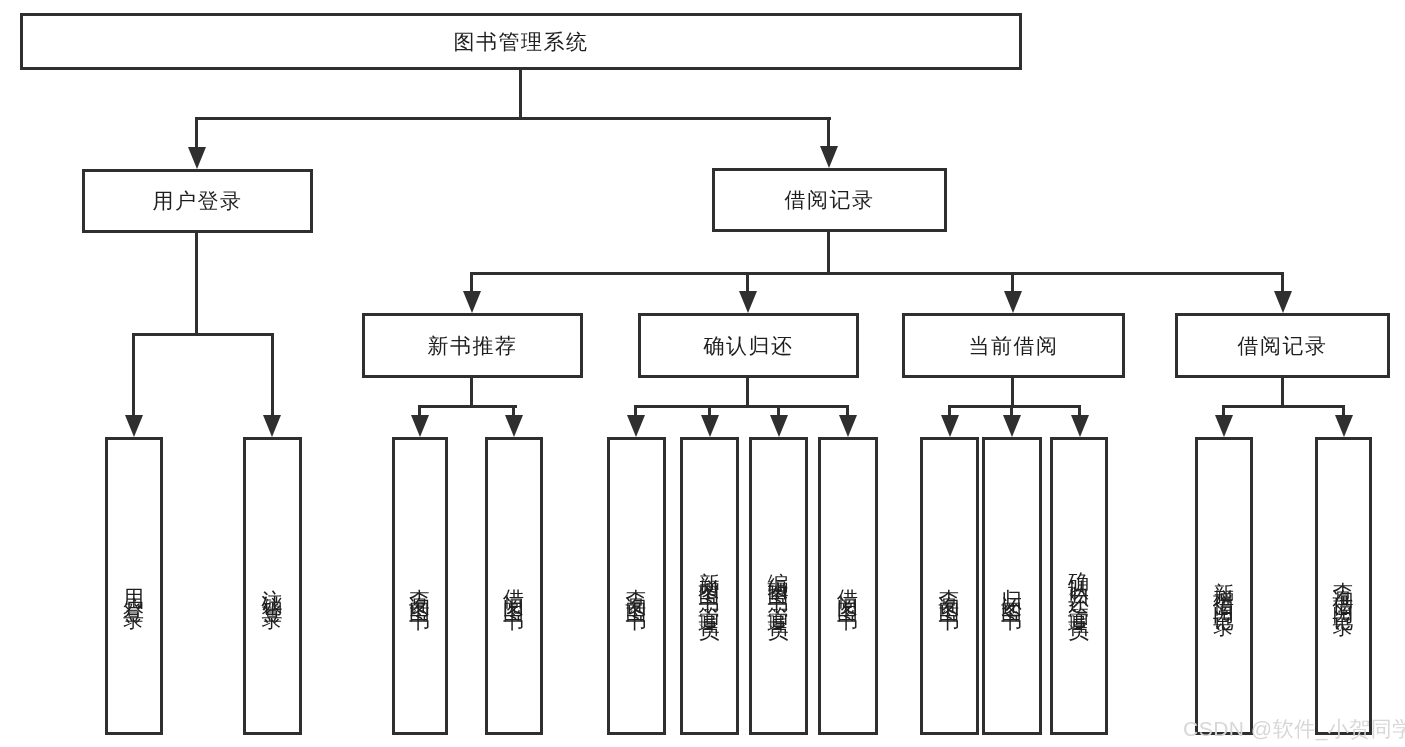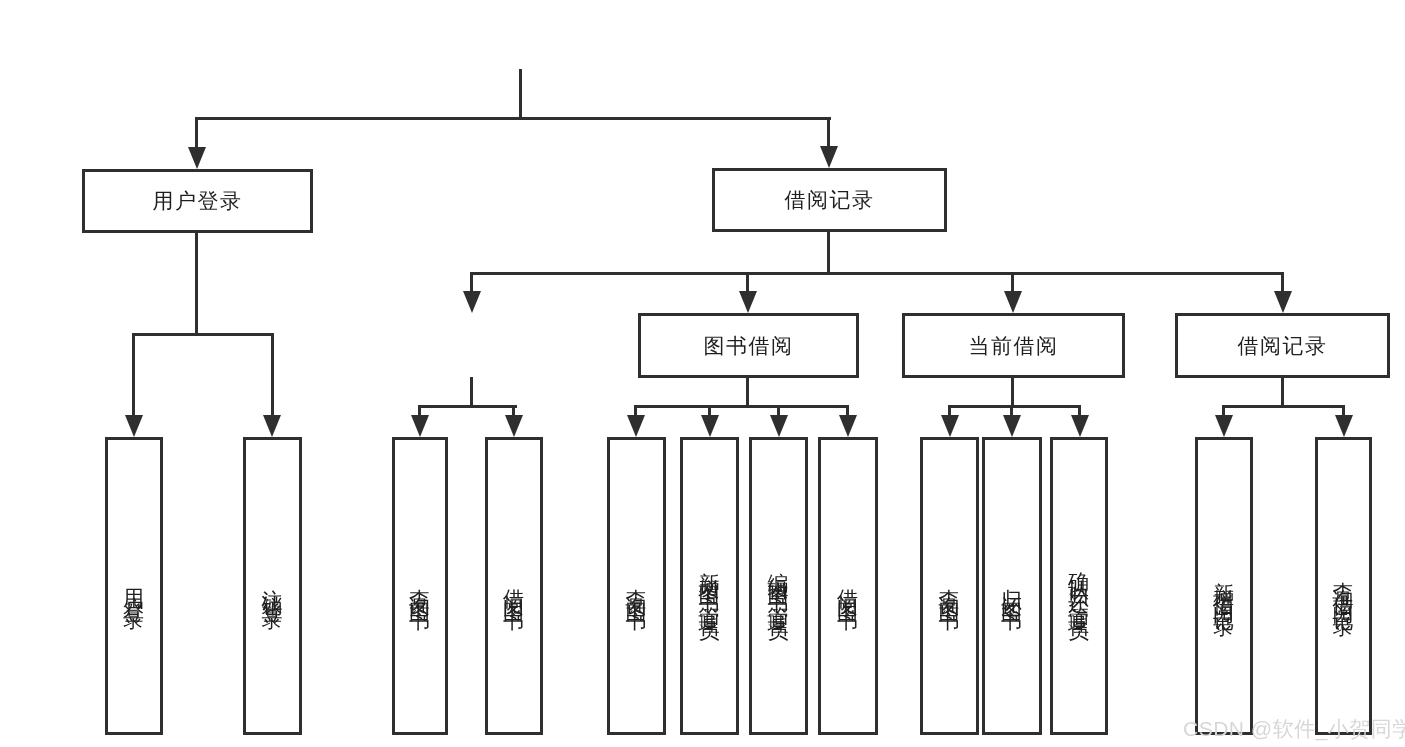--- a/index.html
+++ b/index.html
@@ -27,20 +27,23 @@
   .watermark{
     position:absolute;left:1183px;top:715px;z-index:10;
     font-size:21px;color:#d7d7d7;letter-spacing:0.5px;white-space:nowrap;
   }
 </style>
 </head>
 <body>
 
 <div class="canvas">
 
+  <div class="box" style="left:20px;top:13px;width:1002px;height:57px;">
+    <span class="lbl">图书管理系统</span>
+  </div>
 
   <div class="vl" style="left:519px;top:69px;height:49px;"></div>
   <div class="hl" style="left:196px;top:117px;width:635px;"></div>
   <div class="vl" style="left:195px;top:117px;height:32px;"></div>
   <div class="arw" style="left:188px;top:147px;"></div>
   <div class="vl" style="left:827px;top:117px;height:31px;"></div>
   <div class="arw" style="left:820px;top:146px;"></div>
 
   <div class="box" style="left:82px;top:169px;width:231px;height:64px;">
     <span class="lbl">用户登录</span>
@@ -60,22 +63,25 @@
   <div class="hl" style="left:470px;top:272px;width:814px;"></div>
   <div class="vl" style="left:470px;top:272px;height:21px;"></div>
   <div class="arw" style="left:463px;top:291px;"></div>
   <div class="vl" style="left:746px;top:272px;height:21px;"></div>
   <div class="arw" style="left:739px;top:291px;"></div>
   <div class="vl" style="left:1011px;top:272px;height:21px;"></div>
   <div class="arw" style="left:1004px;top:291px;"></div>
   <div class="vl" style="left:1281px;top:272px;height:21px;"></div>
   <div class="arw" style="left:1274px;top:291px;"></div>
 
+  <div class="box" style="left:362px;top:313px;width:221px;height:65px;">
+    <span class="lbl">新书推荐</span>
+  </div>
   <div class="box" style="left:638px;top:313px;width:221px;height:65px;">
-    <span class="lbl">图书借阅</span>
+    <span class="lbl">确认归还</span>
   </div>
   <div class="box" style="left:1175px;top:313px;width:215px;height:65px;">
     <span class="lbl">借阅记录</span>
   </div>
   <div class="box" style="left:902px;top:313px;width:223px;height:65px;">
     <span class="lbl">当前借阅</span>
   </div>
 
   <div class="vl" style="left:470px;top:377px;height:31px;"></div>
   <div class="hl" style="left:418px;top:405px;width:99px;"></div>

